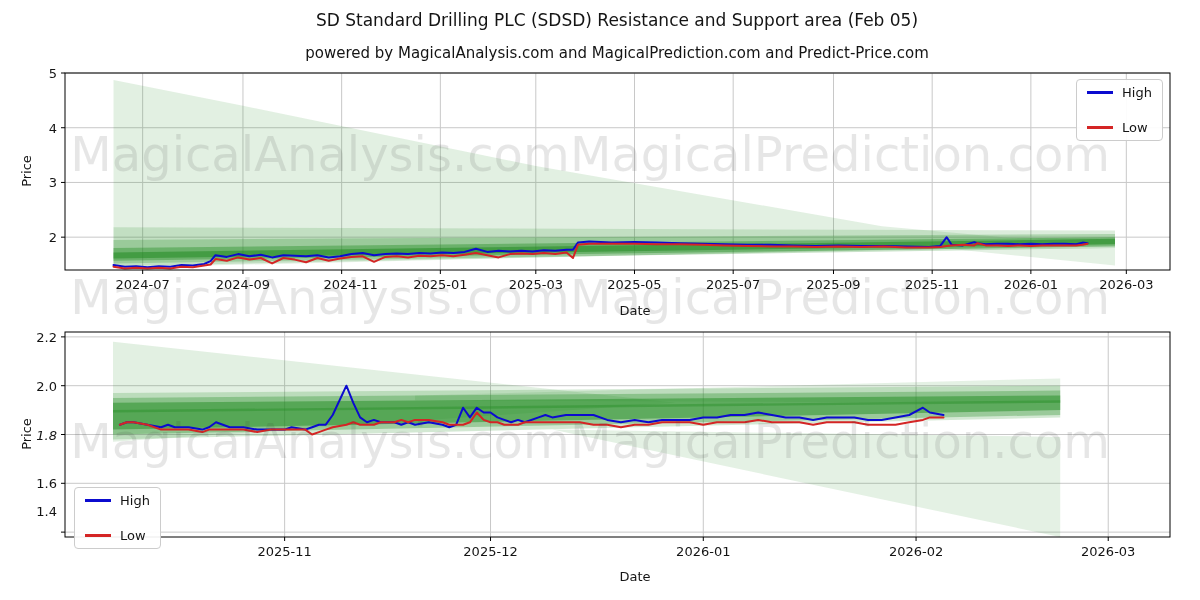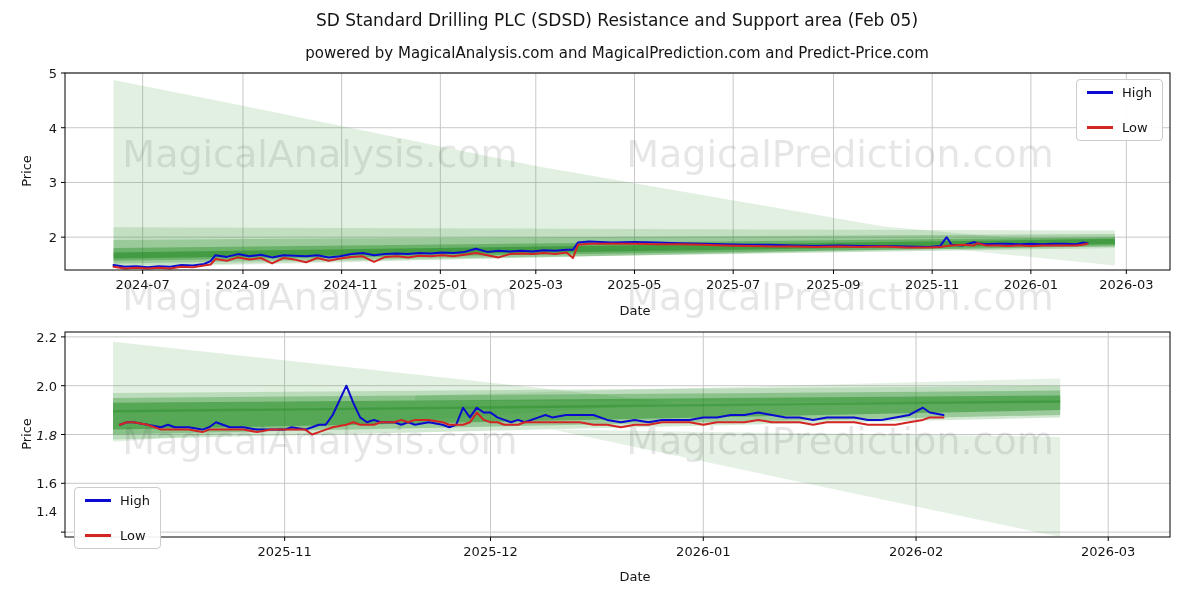--- a/index.html
+++ b/index.html
@@ -8,21 +8,21 @@
   #charts-svg{position:absolute;left:0;top:0;}
   .fig-title{position:absolute;left:617px;top:10px;transform:translateX(-50%);
              font-size:17px;white-space:nowrap;}
   .fig-subtitle{position:absolute;left:617px;top:44px;transform:translateX(-50%);
              font-size:15px;white-space:nowrap;}
   .tick{position:absolute;font-size:13px;color:#141414;white-space:nowrap;}
   .xtick{transform:translateX(-50%);}
   .ytick{transform:translate(-100%,-50%);}
   .axis-title-x{position:absolute;transform:translateX(-50%);font-size:13px;padding-left:36px;}
   .axis-title-y{position:absolute;transform:translate(-50%,-50%) rotate(-90deg);font-size:13px;}
-  .wm{position:absolute;transform:translate(-50%,-50%);font-size:38px;color:#3c3c3c;
+  .wm{position:absolute;transform:translate(-50%,-50%);font-size:48px;color:#3c3c3c;
       opacity:0.12;white-space:nowrap;pointer-events:none;}
   .legend{position:absolute;background:rgba(255,255,255,0.92);border:1px solid #cccccc;
           border-radius:4px;padding:5px 10px;display:flex;flex-direction:column;gap:20px;}
   .legend-row{display:flex;align-items:center;gap:9px;font-size:13px;}
   .swatch{width:26px;height:0;border-top:3px solid #000;}
 </style>
 </head>
 <body>
 
 <div id="figure">

